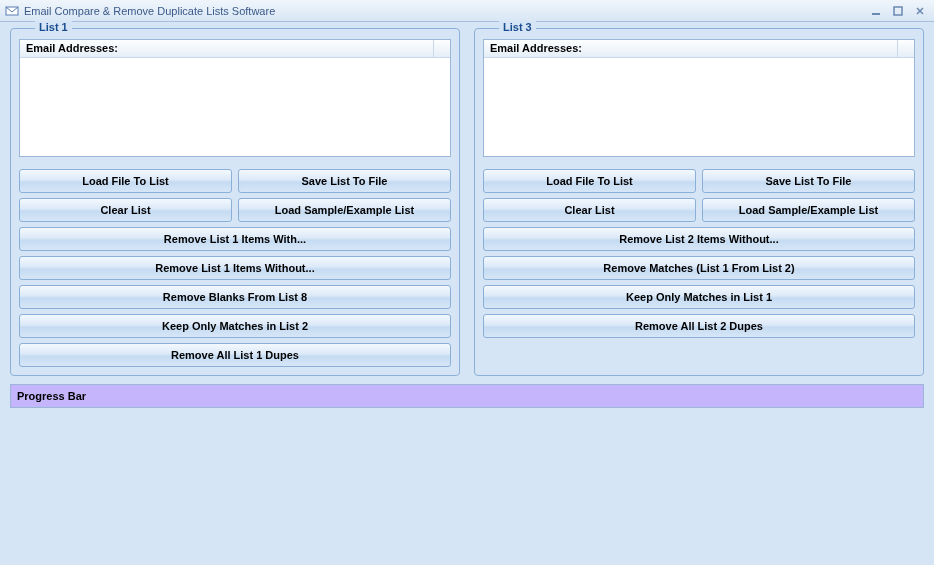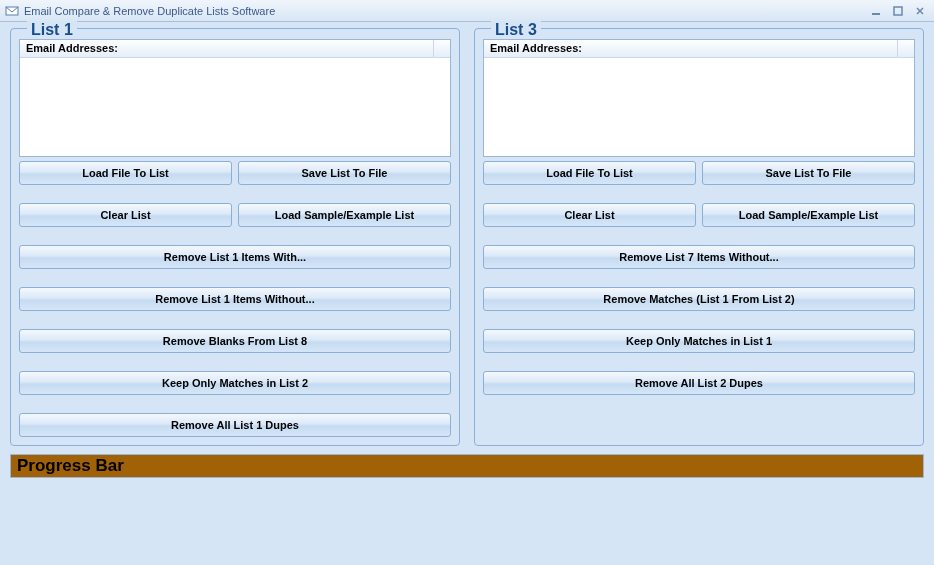--- a/index.html
+++ b/index.html
@@ -51,32 +51,32 @@
   flex: 1;
   border: 1px solid #8db0d8;
   border-radius: 4px;
   padding: 10px 8px 8px 8px;
   position: relative;
   background: #d6e5f5;
 }
 .groupbox .legend {
   position: absolute;
   top: -8px;
-  left: 16px;
+  left: 24px;
   background: #d6e5f5;
   padding: 0 4px;
   color: #1a4d8f;
   font-weight: bold;
-  font-size: 16px;
+  font-size: 11px;
 }
 .listbox {
   background: #fff;
   border: 1px solid #9bb7d8;
   height: 118px;
-  margin-bottom: 4px;
+  margin-bottom: 12px;
   position: relative;
 }
 .listbox-header {
   height: 18px;
   background: linear-gradient(to bottom, #fdfefe, #e5eef8);
   border-bottom: 1px solid #c9d8ea;
   display: flex;
 }
 .listbox-header .col {
   flex: 1;
@@ -86,47 +86,47 @@
   color: #000;
   border-right: 1px solid #c9d8ea;
 }
 .listbox-header .col.last {
   flex: 0 0 16px;
   border-right: none;
 }
 .btn-row {
   display: flex;
   gap: 6px;
-  margin-bottom: 18px;
+  margin-bottom: 5px;
 }
 .btn {
   flex: 1;
   height: 24px;
   background: linear-gradient(to bottom, #f3f8fd 0%, #dce9f8 45%, #c5dbf2 55%, #d6e6f7 100%);
   border: 1px solid #8ab0d8;
   border-radius: 3px;
   font-weight: bold;
   font-size: 11px;
   color: #000;
   cursor: default;
   display: flex;
   align-items: center;
   justify-content: center;
 }
 .btn.full { width: 100%; }
 .progress-bar {
   margin-top: 8px;
   height: 24px;
-  background: #a16207;
+  background: #c4b5fd;
   border: 1px solid #9bb7d8;
   display: flex;
   align-items: center;
   padding: 0 6px;
   font-weight: bold;
-  font-size: 17px;
+  font-size: 11px;
 }
 </style>
 </head>
 <body>
 
 <div class="titlebar">
   <span class="icon">
     <svg width="14" height="14" viewBox="0 0 14 14">
       <rect x="1" y="3" width="12" height="8" fill="#fff" stroke="#5a7db0" stroke-width="1"></rect>
       <path d="M1 3 L7 8 L13 3" fill="none" stroke="#5a7db0" stroke-width="1"></path>
@@ -196,21 +196,21 @@
       </div>
       <div class="btn-row">
         <div class="btn">Load File To List</div>
         <div class="btn">Save List To File</div>
       </div>
       <div class="btn-row">
         <div class="btn">Clear List</div>
         <div class="btn">Load Sample/Example List</div>
       </div>
       <div class="btn-row">
-          <div class="btn full">Remove List 7 Items Without...</div>
+          <div class="btn full">Remove List 2 Items Without...</div>
         </div>
       <div class="btn-row">
           <div class="btn full">Remove Matches (List 1 From List 2)</div>
         </div>
       <div class="btn-row">
           <div class="btn full">Keep Only Matches in List 1</div>
         </div>
       <div class="btn-row" style="margin-bottom:4px">
           <div class="btn full">Remove All List 2 Dupes</div>
         </div>

